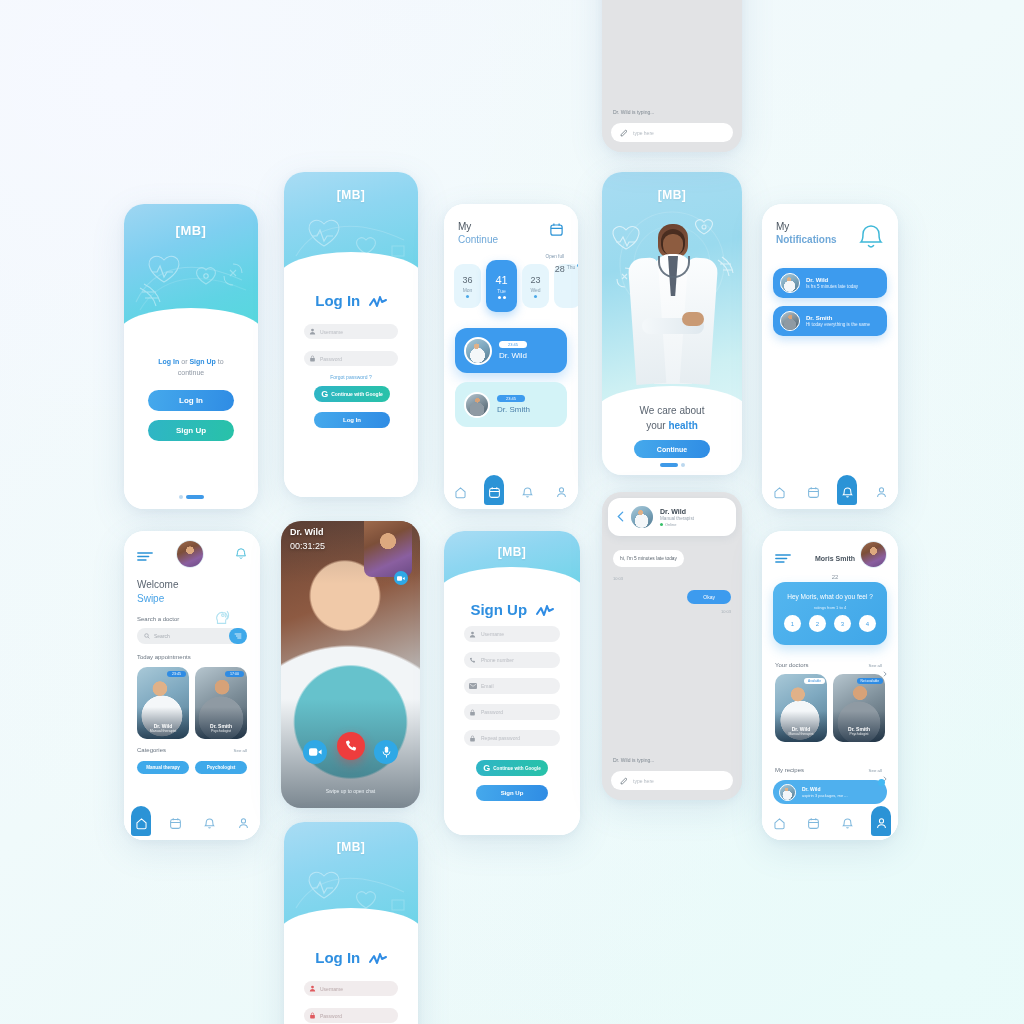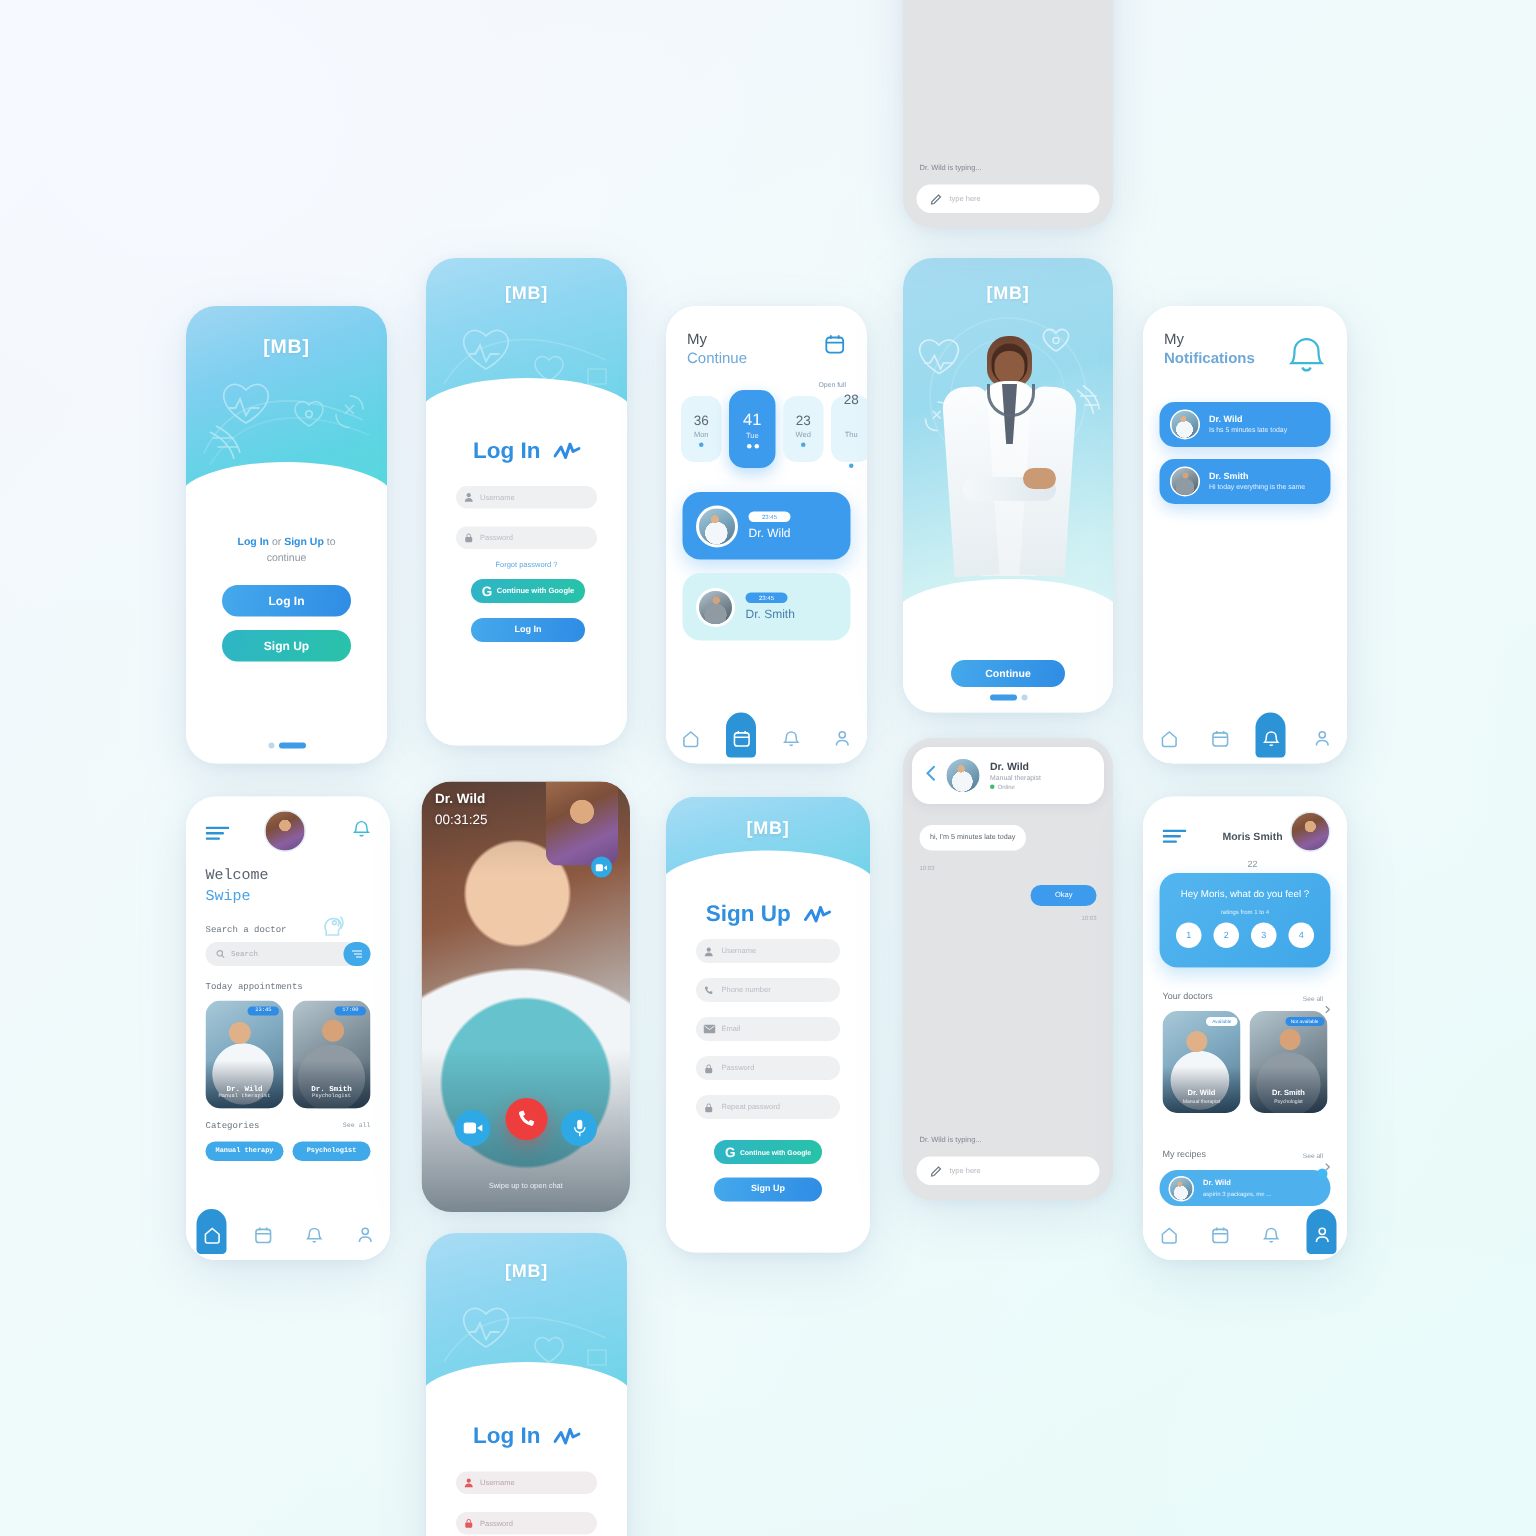--- a/index.html
+++ b/index.html
@@ -228,21 +228,21 @@
         </div>
 
         <div style="width:27px; height:44px; border-radius:9px; background:#e5f5fc; display:flex; flex-direction:column; align-items:center; justify-content:center; gap:2px;">
           <span style="font-size:9px; color:#5d6a76;">23</span>
           <span class="tiny" style="color:#8aa0b2;">Wed</span>
           <span style="display:flex; gap:2px;">
               <i style="width:3px;height:3px;border-radius:50%;background:#4aa8e8;display:block;"></i>
             </span>
         </div>
 
-        <div style="width:27px; height:44px; border-radius:9px; background:#e5f5fc; display:flex; flex-direction:column; align-items:center; justify-content:center; gap:16px;">
+        <div style="width:27px; height:44px; border-radius:9px; background:#e5f5fc; display:flex; flex-direction:row; align-items:flex-start; justify-content:center; gap:2px;">
           <span style="font-size:9px; color:#5d6a76;">28</span>
           <span class="tiny" style="color:#8aa0b2;">Thu</span>
           <span style="display:flex; gap:2px;">
               <i style="width:3px;height:3px;border-radius:50%;background:#4aa8e8;display:block;"></i>
             </span>
         </div>
       </div>
 
       <div style="position:absolute; left:11px; top:124px; width:112px; height:45px; border-radius:12px; background:#3d9bee; display:flex; align-items:center; gap:7px; padding-left:9px; box-shadow:0 5px 13px rgba(61,155,238,.3);">
         <span class="avatar" style="width:28px; height:28px; border:2px solid #fff;">
@@ -315,20 +315,24 @@
         <div style="position:absolute; left:31px; top:10px; width:20px; height:22px; border-radius:10px 10px 11px 11px; background:#8d5c40;"></div>
         <div style="position:absolute; left:22px; top:30px; width:38px; height:130px; background:linear-gradient(175deg,#ffffff,#eef3f6); border-radius:16px 16px 0 0;"></div>
         <div style="position:absolute; left:0px; top:34px; width:30px; height:126px; background:linear-gradient(175deg,#fbfdfe,#e6edf1); border-radius:14px 8px 0 0; transform:rotate(-4deg);"></div>
         <div style="position:absolute; left:52px; top:34px; width:30px; height:126px; background:linear-gradient(175deg,#fbfdfe,#e6edf1); border-radius:8px 14px 0 0; transform:rotate(4deg);"></div>
         <div style="position:absolute; left:36px; top:32px; width:10px; height:40px; background:#5a6472; clip-path:polygon(0 0,100% 0,72% 100%,28% 100%);"></div>
         <div style="position:absolute; left:26px; top:32px; width:32px; height:22px; border:2px solid #5d6a78; border-top:none; border-radius:0 0 16px 16px; opacity:.9;"></div>
         <div style="position:absolute; left:10px; top:94px; width:62px; height:16px; border-radius:8px; background:linear-gradient(90deg,#f4f8fa,#dfe8ee);"></div>
         <div style="position:absolute; left:50px; top:88px; width:22px; height:14px; border-radius:7px; background:#c99a74;"></div>
       </div>
       <div class="wave-white" style="top:214px; height:89px;"></div>
+      <div style="position:absolute; left:0; top:231px; width:100%; text-align:center; font-size:10px; color:#5a6470; line-height:15px;">
+        <span>We care about</span><br>
+        <span>your </span><span class="title-blue">health</span>
+      </div>
       <div class="pill btn-blue" style="position:absolute; left:32px; top:268px; width:76px; height:18px; font-size:7px;">Continue</div>
       <div class="dots" style="bottom:8px;">
         <span class="dot bar"></span>
         <span class="dot"></span>
       </div>
     </div>
   </div>
 
   <div class="phone" style="left:762px; top:204px; width:136px; height:305px;">
     <div class="screen" style="background:#fff;">
@@ -385,21 +389,21 @@
             <svg width="13" height="13" viewBox="0 0 20 20" fill="none" stroke="currentColor" stroke-width="1.6">
               <circle cx="10" cy="6" r="3.2"></circle>
               <path d="M4 17c0-3.4 2.6-5.2 6-5.2s6 1.8 6 5.2"></path>
             </svg>
           </span>
       </div>
     </div>
   </div>
 
   <div class="phone" style="left:124px; top:531px; width:136px; height:309px;">
-    <div class="screen" style="background:#fff;font-family:Liberation Mono, monospace;">
+    <div class="screen" style="background:#fff;">
       <span style="position:absolute; left:13px; top:17px;">
         <svg width="16" height="11" viewBox="0 0 18 12" stroke="#2b93d6" stroke-width="1.8" stroke-linecap="round">
             <path d="M1 2h16M1 6h12M1 10h9"></path>
           </svg>
       </span>
       <span class="avatar" style="position:absolute; left:52px; top:9px; width:28px; height:28px; border:1.5px solid #e2edf4;">
           <i class="ph ph-man-glass"></i>
         </span>
       <span style="position:absolute; right:13px; top:15px;">
         <svg width="12" height="13" viewBox="0 0 20 22" fill="none" stroke="#3fb8d8" stroke-width="1.6">

